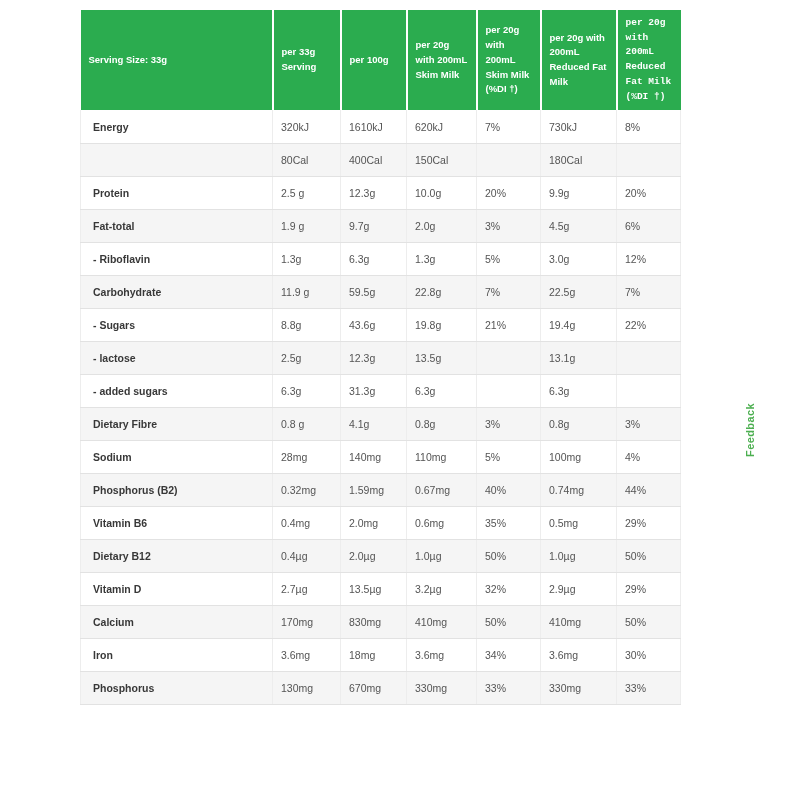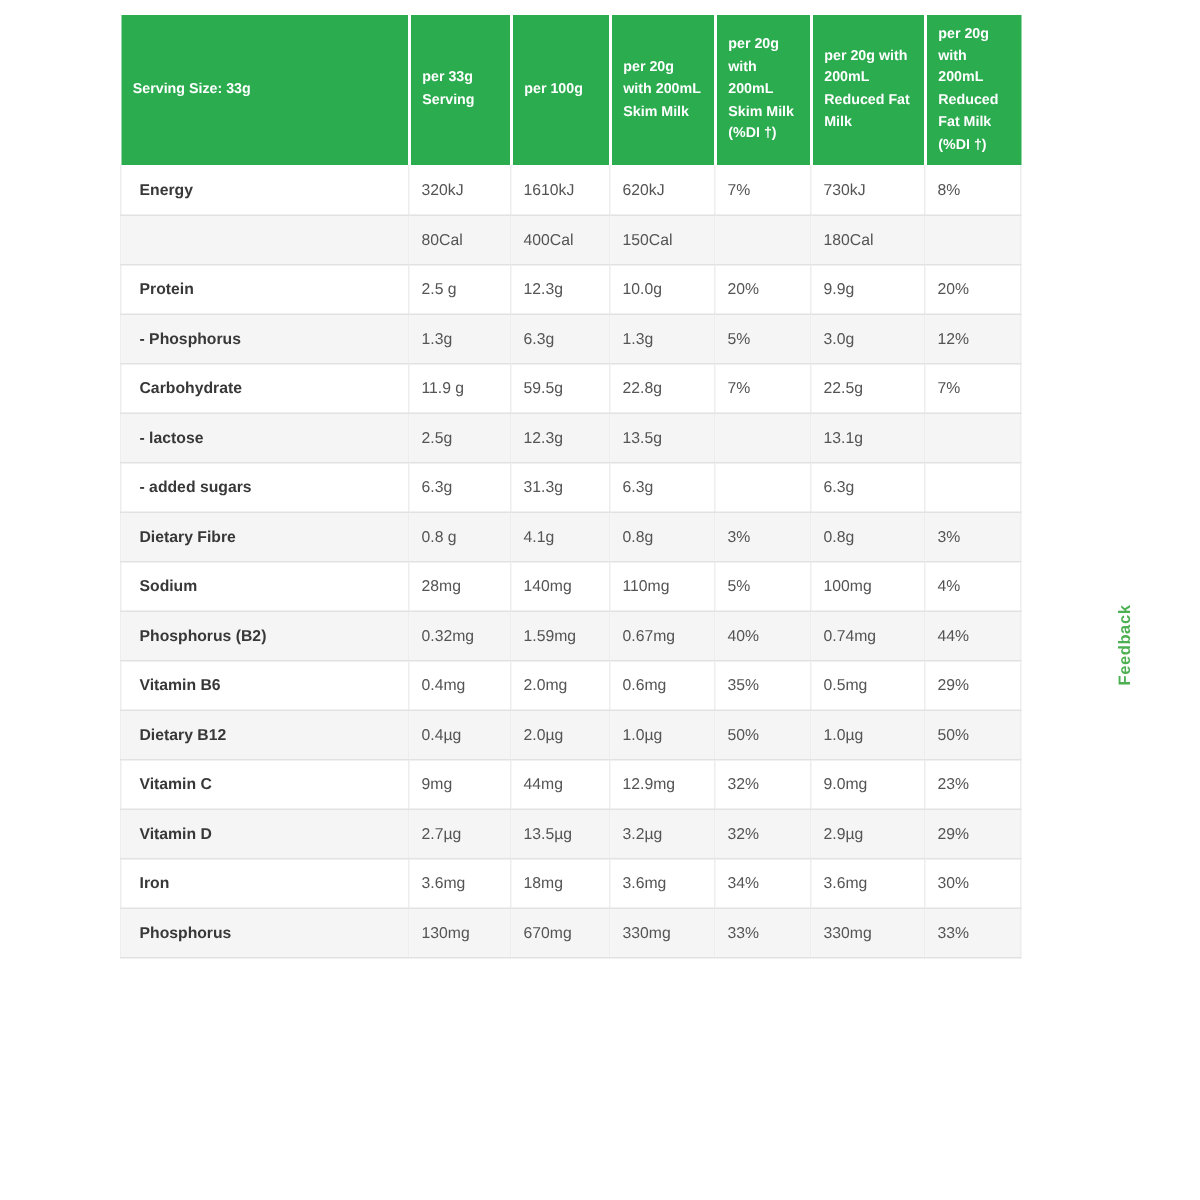--- a/index.html
+++ b/index.html
@@ -15,21 +15,21 @@
     color:#ffffff;
     font-size:9.5px;
     font-weight:bold;
     text-align:left;
     vertical-align:middle;
     padding:6px 8px;
     border-right:2px solid #ffffff;
     line-height:1.55;
   }
   thead tr { height:80px; }
-  thead th:last-child { border-right:none; }
+  thead th:last-child { border-right:none;font-family:Liberation Mono, monospace; }
 
   tbody td {
     font-size:10.5px;
     color:#545454;
     padding:0 8px;
     height:33px;
     border-right:1px solid #ededed;
     border-bottom:1px solid #e2e2e2;
     border-left:1px solid #ededed;
     vertical-align:middle;
@@ -105,38 +105,56 @@
         <tr>
           <td class="label">Protein</td>
           <td>2.5 g</td>
           <td>12.3g</td>
           <td>10.0g</td>
           <td>20%</td>
           <td>9.9g</td>
           <td>20%</td>
         </tr>
         <tr>
-          <td class="label">- Phosphorus</td>
+          <td class="label">Fat-total</td>
+          <td>1.9 g</td>
+          <td>9.7g</td>
+          <td>2.0g</td>
+          <td>3%</td>
+          <td>4.5g</td>
+          <td>6%</td>
+        </tr>
+        <tr>
+          <td class="label">- Riboflavin</td>
           <td>1.3g</td>
           <td>6.3g</td>
           <td>1.3g</td>
           <td>5%</td>
           <td>3.0g</td>
           <td>12%</td>
         </tr>
         <tr>
           <td class="label">Carbohydrate</td>
           <td>11.9 g</td>
           <td>59.5g</td>
           <td>22.8g</td>
           <td>7%</td>
           <td>22.5g</td>
           <td>7%</td>
         </tr>
         <tr>
+          <td class="label">- Sugars</td>
+          <td>8.8g</td>
+          <td>43.6g</td>
+          <td>19.8g</td>
+          <td>21%</td>
+          <td>19.4g</td>
+          <td>22%</td>
+        </tr>
+        <tr>
           <td class="label">- lactose</td>
           <td>2.5g</td>
           <td>12.3g</td>
           <td>13.5g</td>
           <td></td>
           <td>13.1g</td>
           <td></td>
         </tr>
         <tr>
           <td class="label">- added sugars</td>
@@ -186,38 +204,38 @@
         <tr>
           <td class="label">Dietary B12</td>
           <td>0.4µg</td>
           <td>2.0µg</td>
           <td>1.0µg</td>
           <td>50%</td>
           <td>1.0µg</td>
           <td>50%</td>
         </tr>
         <tr>
-          <td class="label">Vitamin C</td>
-          <td>9mg</td>
-          <td>44mg</td>
-          <td>12.9mg</td>
-          <td>32%</td>
-          <td>9.0mg</td>
-          <td>23%</td>
-        </tr>
-        <tr>
           <td class="label">Vitamin D</td>
           <td>2.7µg</td>
           <td>13.5µg</td>
           <td>3.2µg</td>
           <td>32%</td>
           <td>2.9µg</td>
           <td>29%</td>
         </tr>
         <tr>
+          <td class="label">Calcium</td>
+          <td>170mg</td>
+          <td>830mg</td>
+          <td>410mg</td>
+          <td>50%</td>
+          <td>410mg</td>
+          <td>50%</td>
+        </tr>
+        <tr>
           <td class="label">Iron</td>
           <td>3.6mg</td>
           <td>18mg</td>
           <td>3.6mg</td>
           <td>34%</td>
           <td>3.6mg</td>
           <td>30%</td>
         </tr>
         <tr>
           <td class="label">Phosphorus</td>

